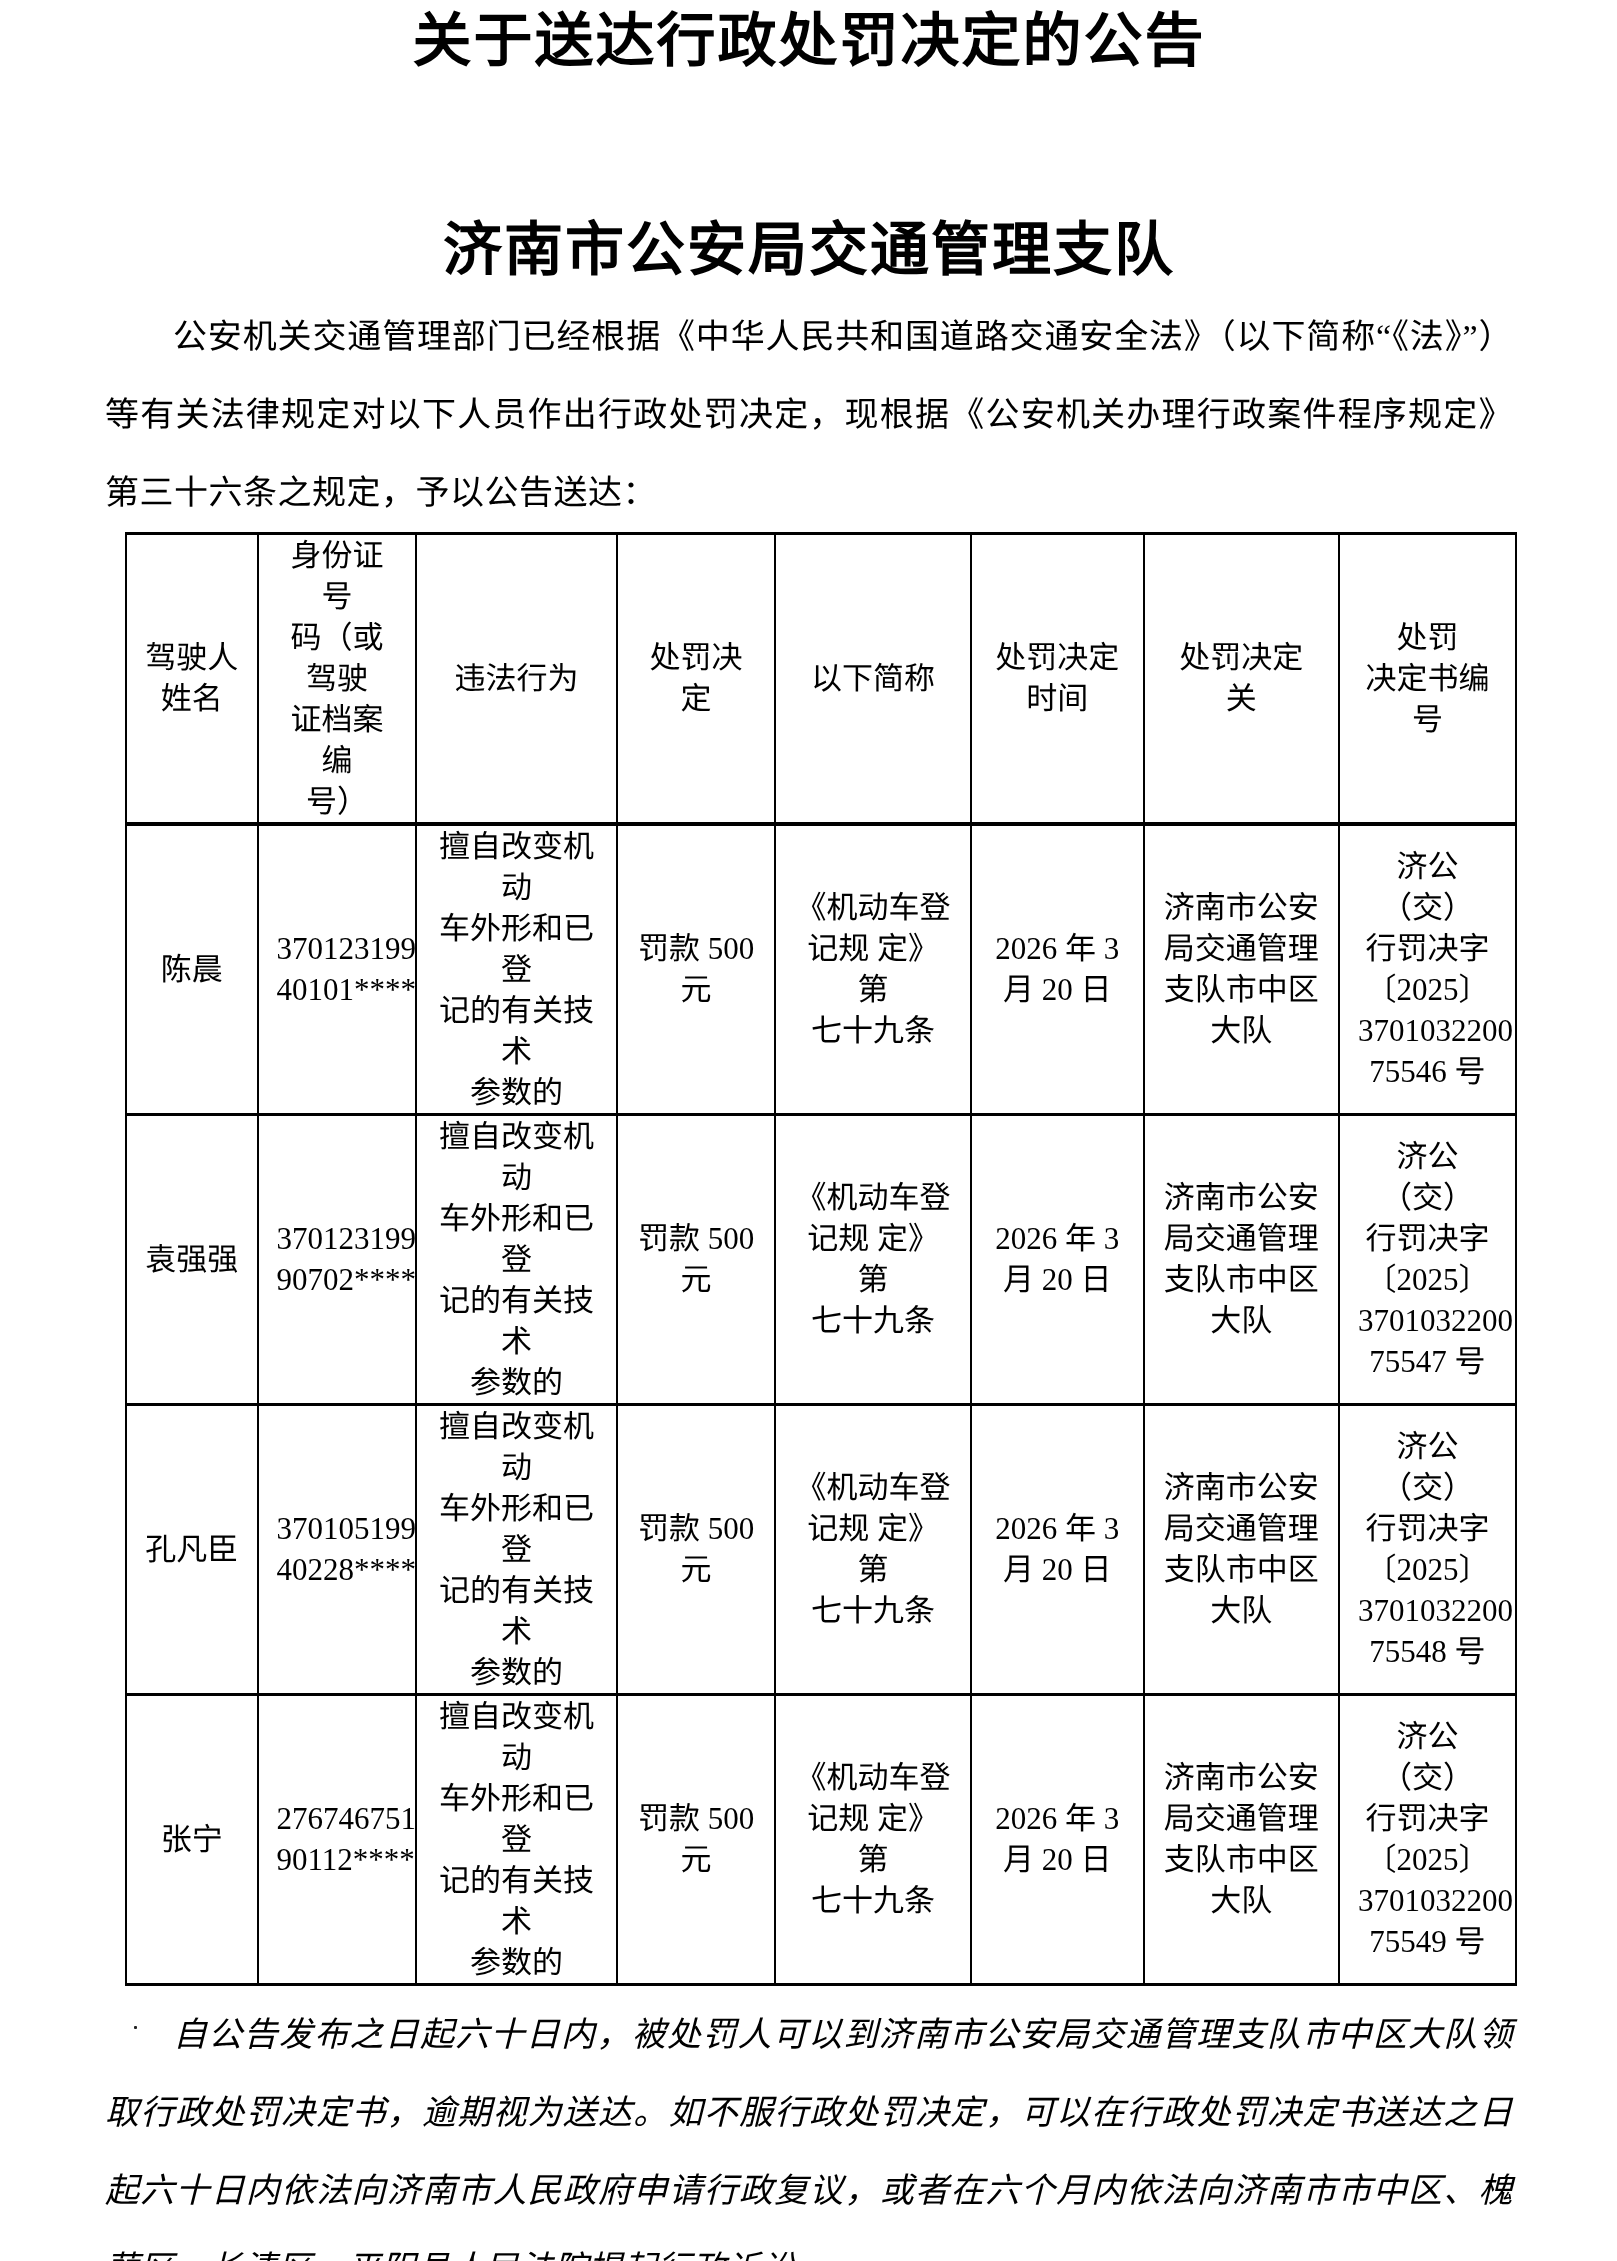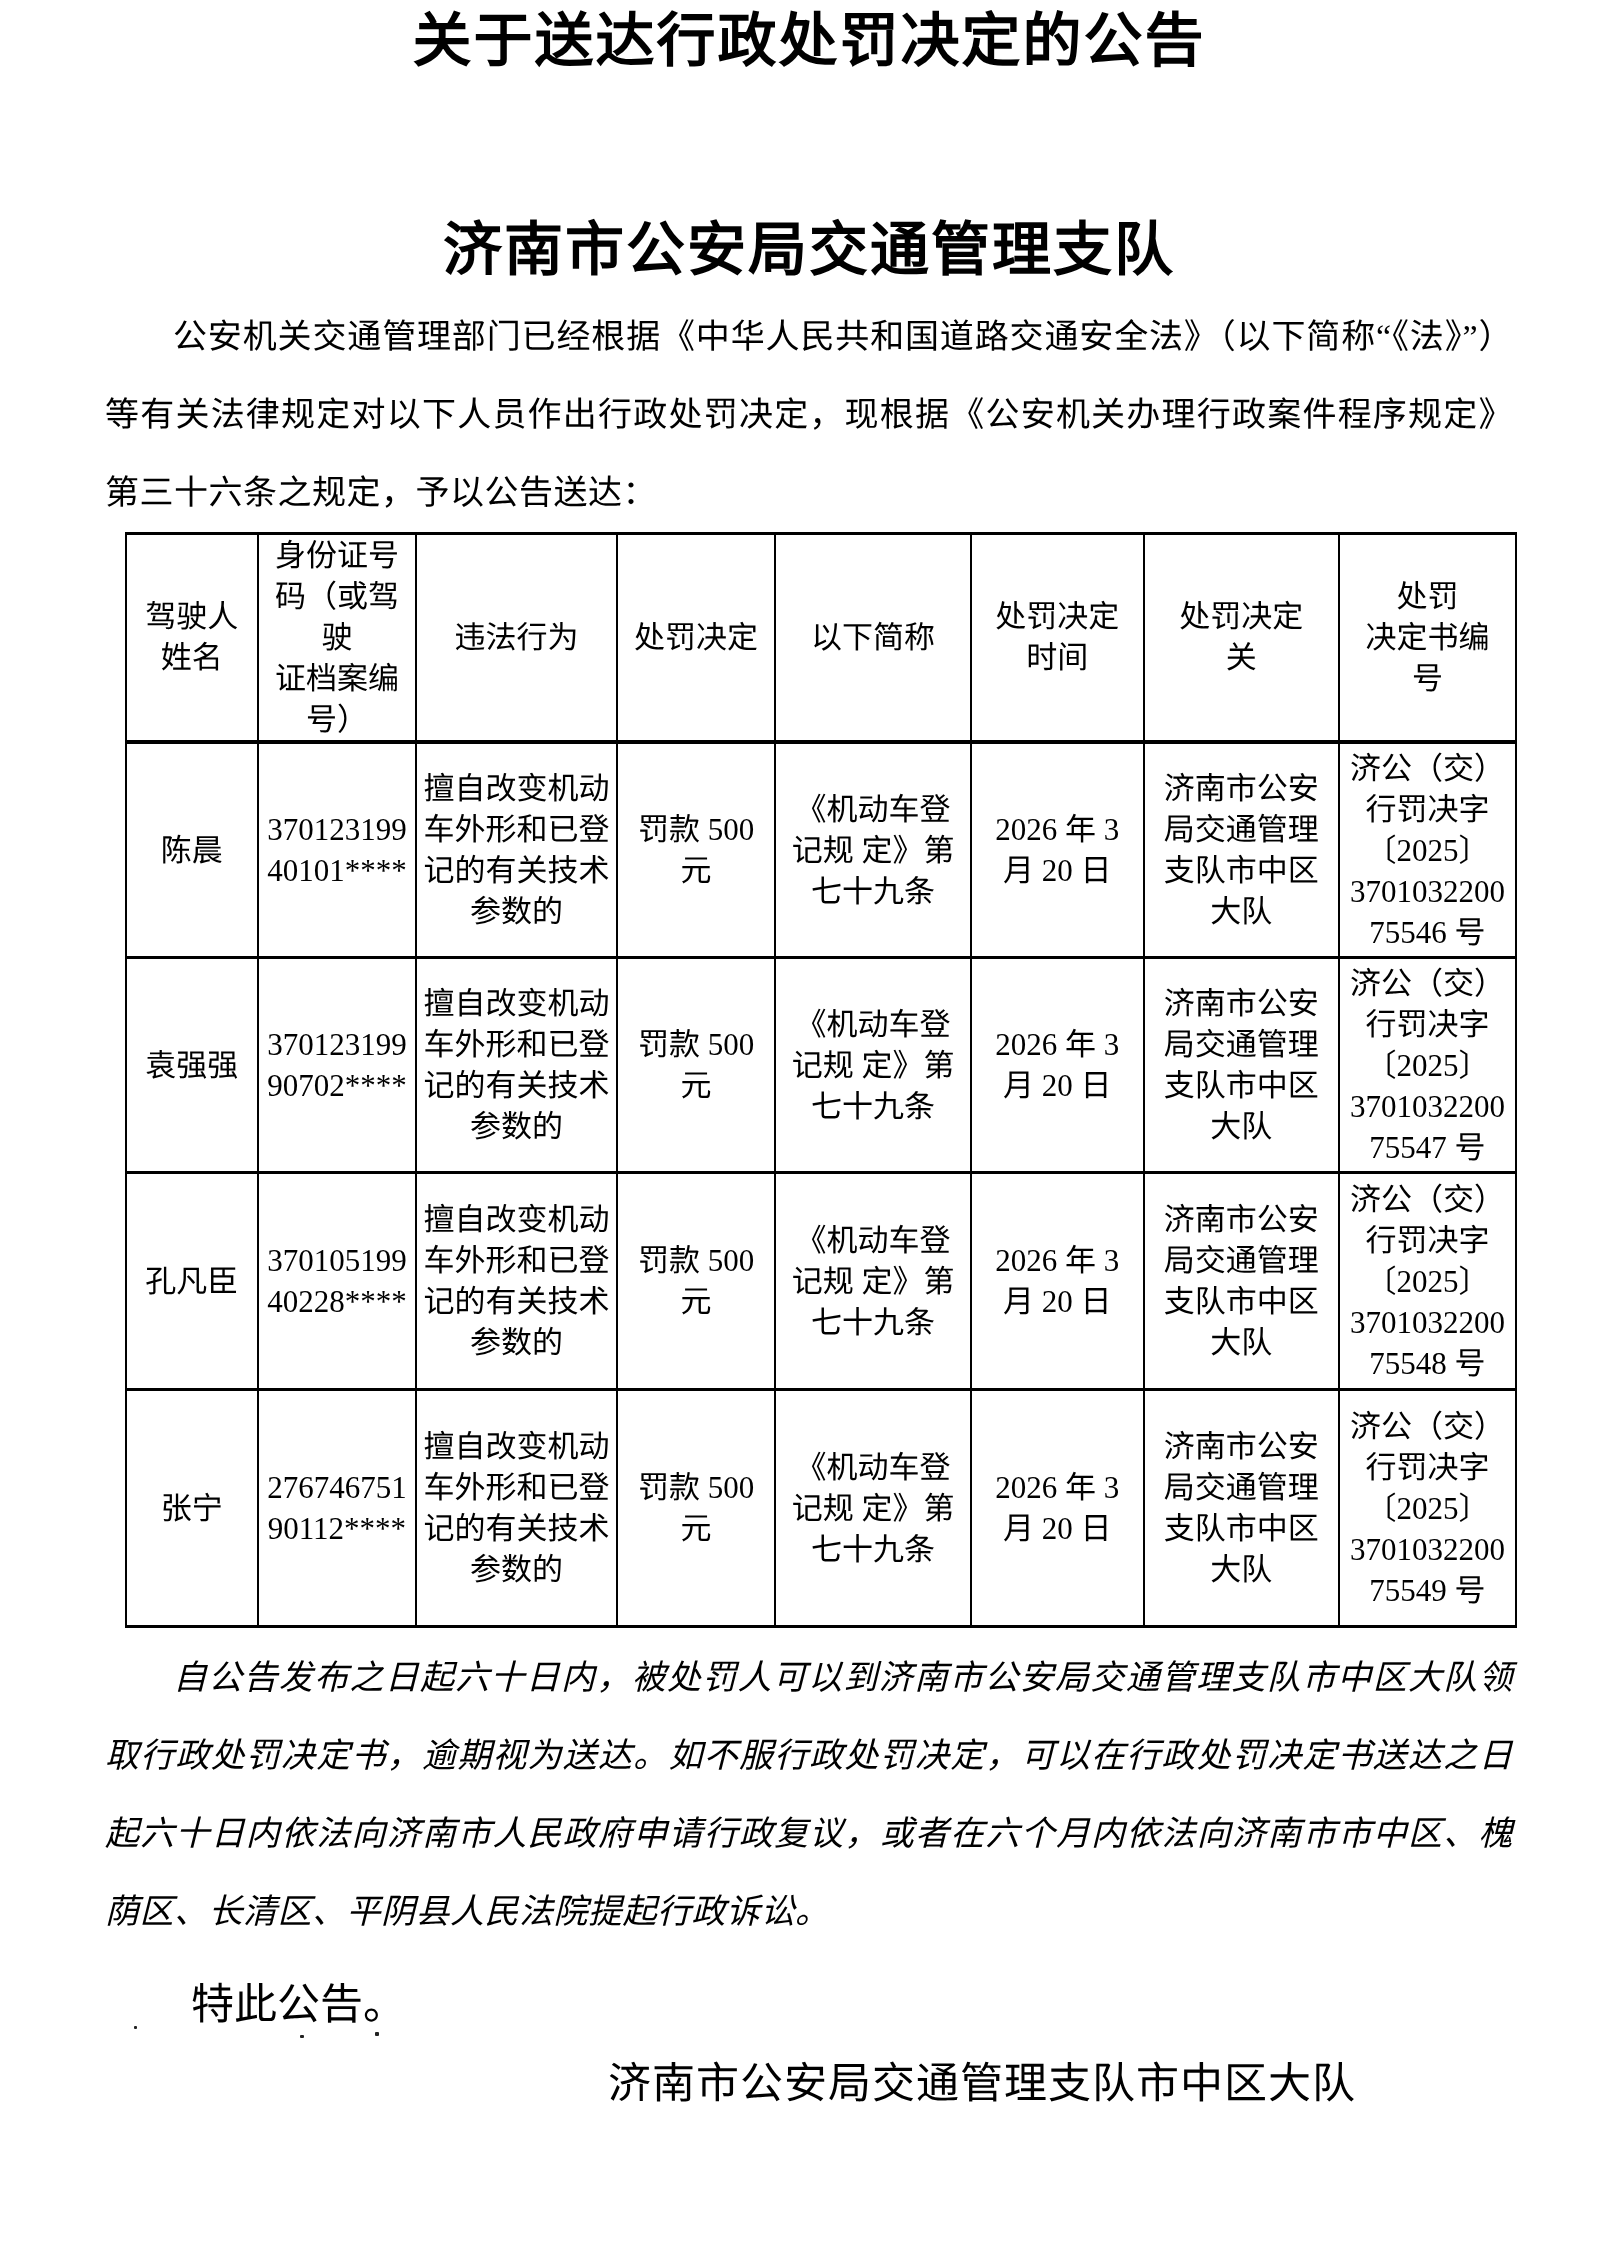--- a/index.html
+++ b/index.html
@@ -42,21 +42,21 @@
     border-left:2px solid #000;
     border-right:2px solid #000;
     border-top:3.9px solid #000;
     border-bottom:3.9px solid #000;
     font-size:31px;
     font-weight:normal;
     line-height:41px;
     text-align:center;
     vertical-align:middle;
     white-space:pre-line;
-    padding:0 2px;
+    padding:0 18px;
     overflow:hidden;
   }
   .penalty-table th{border-bottom:4.9px solid #000;}
   .r-head{height:161px;}
   .r1{height:216px;}
   .r2{height:215px;}
   .r3{height:217px;}
   .r4{height:237px;}
   .c1{width:130px;}
   .c2{width:157px;}

